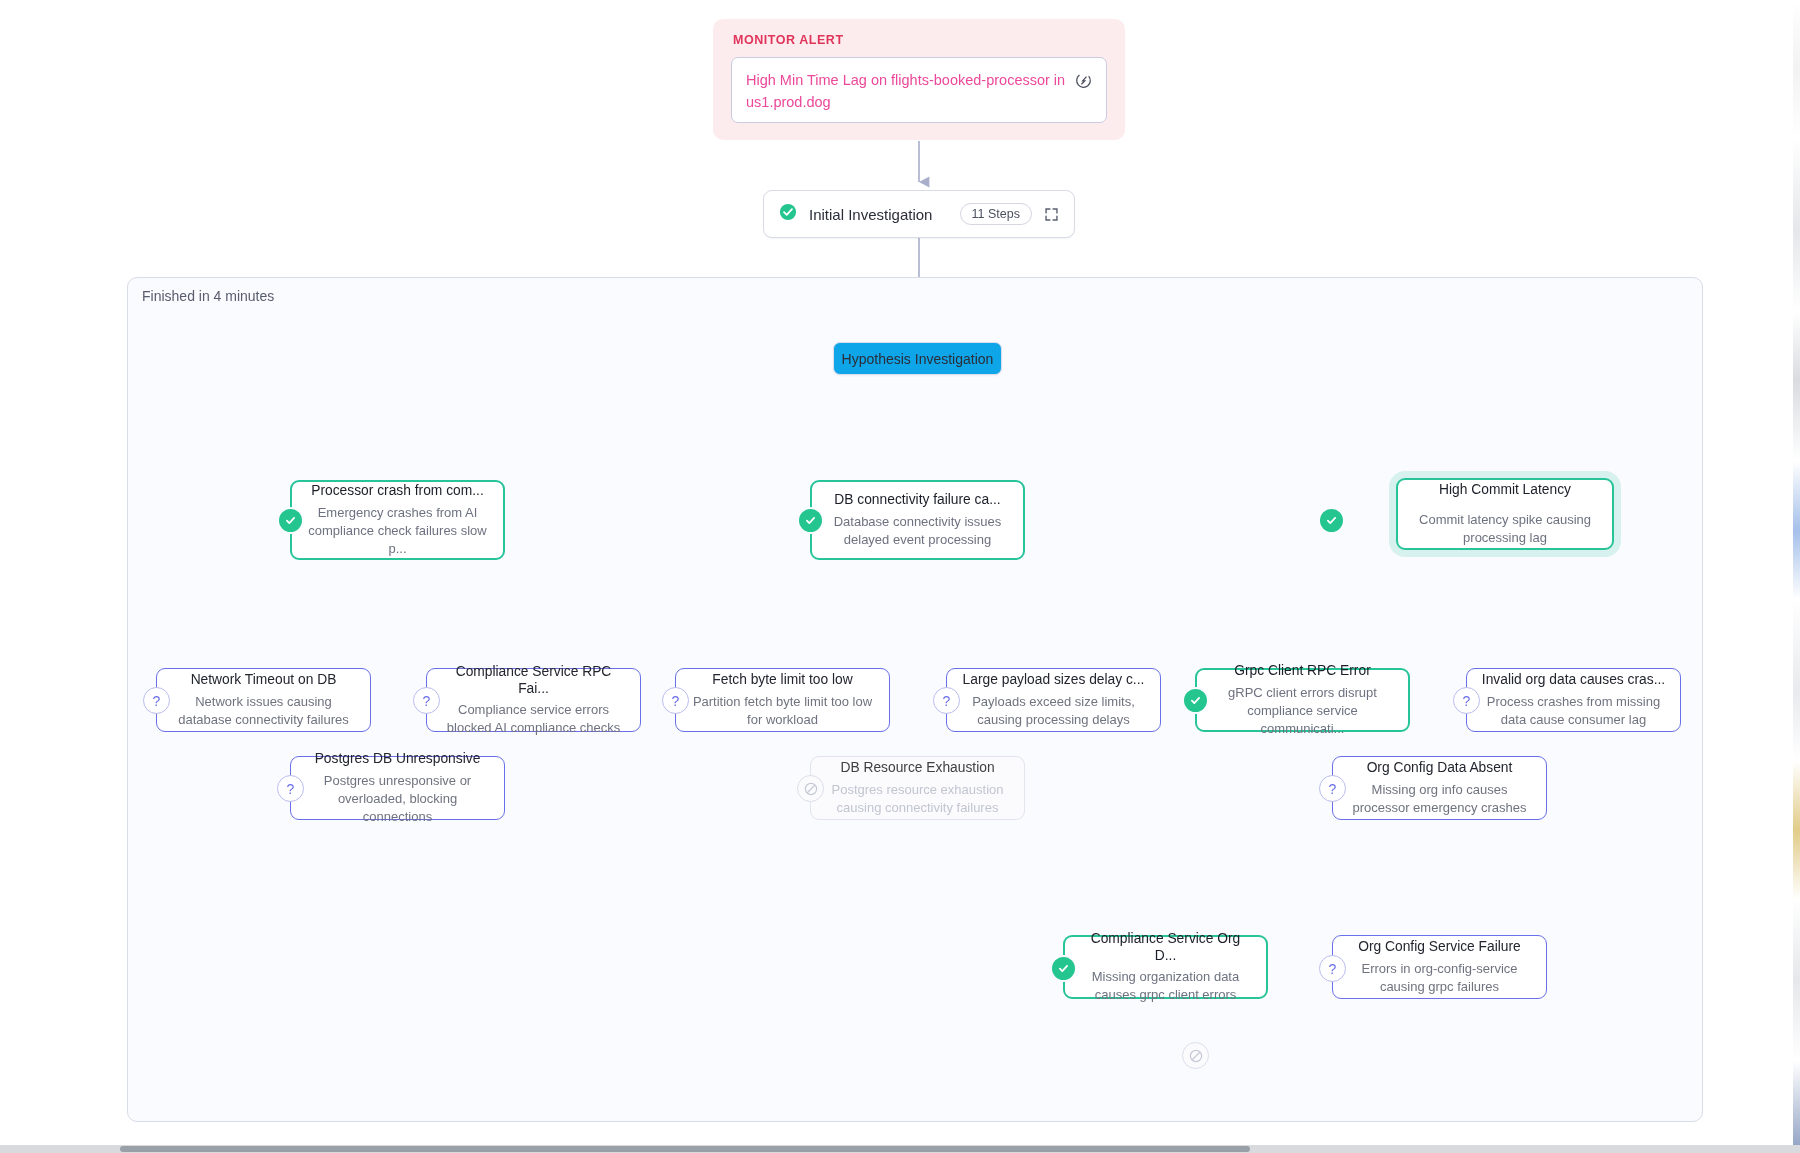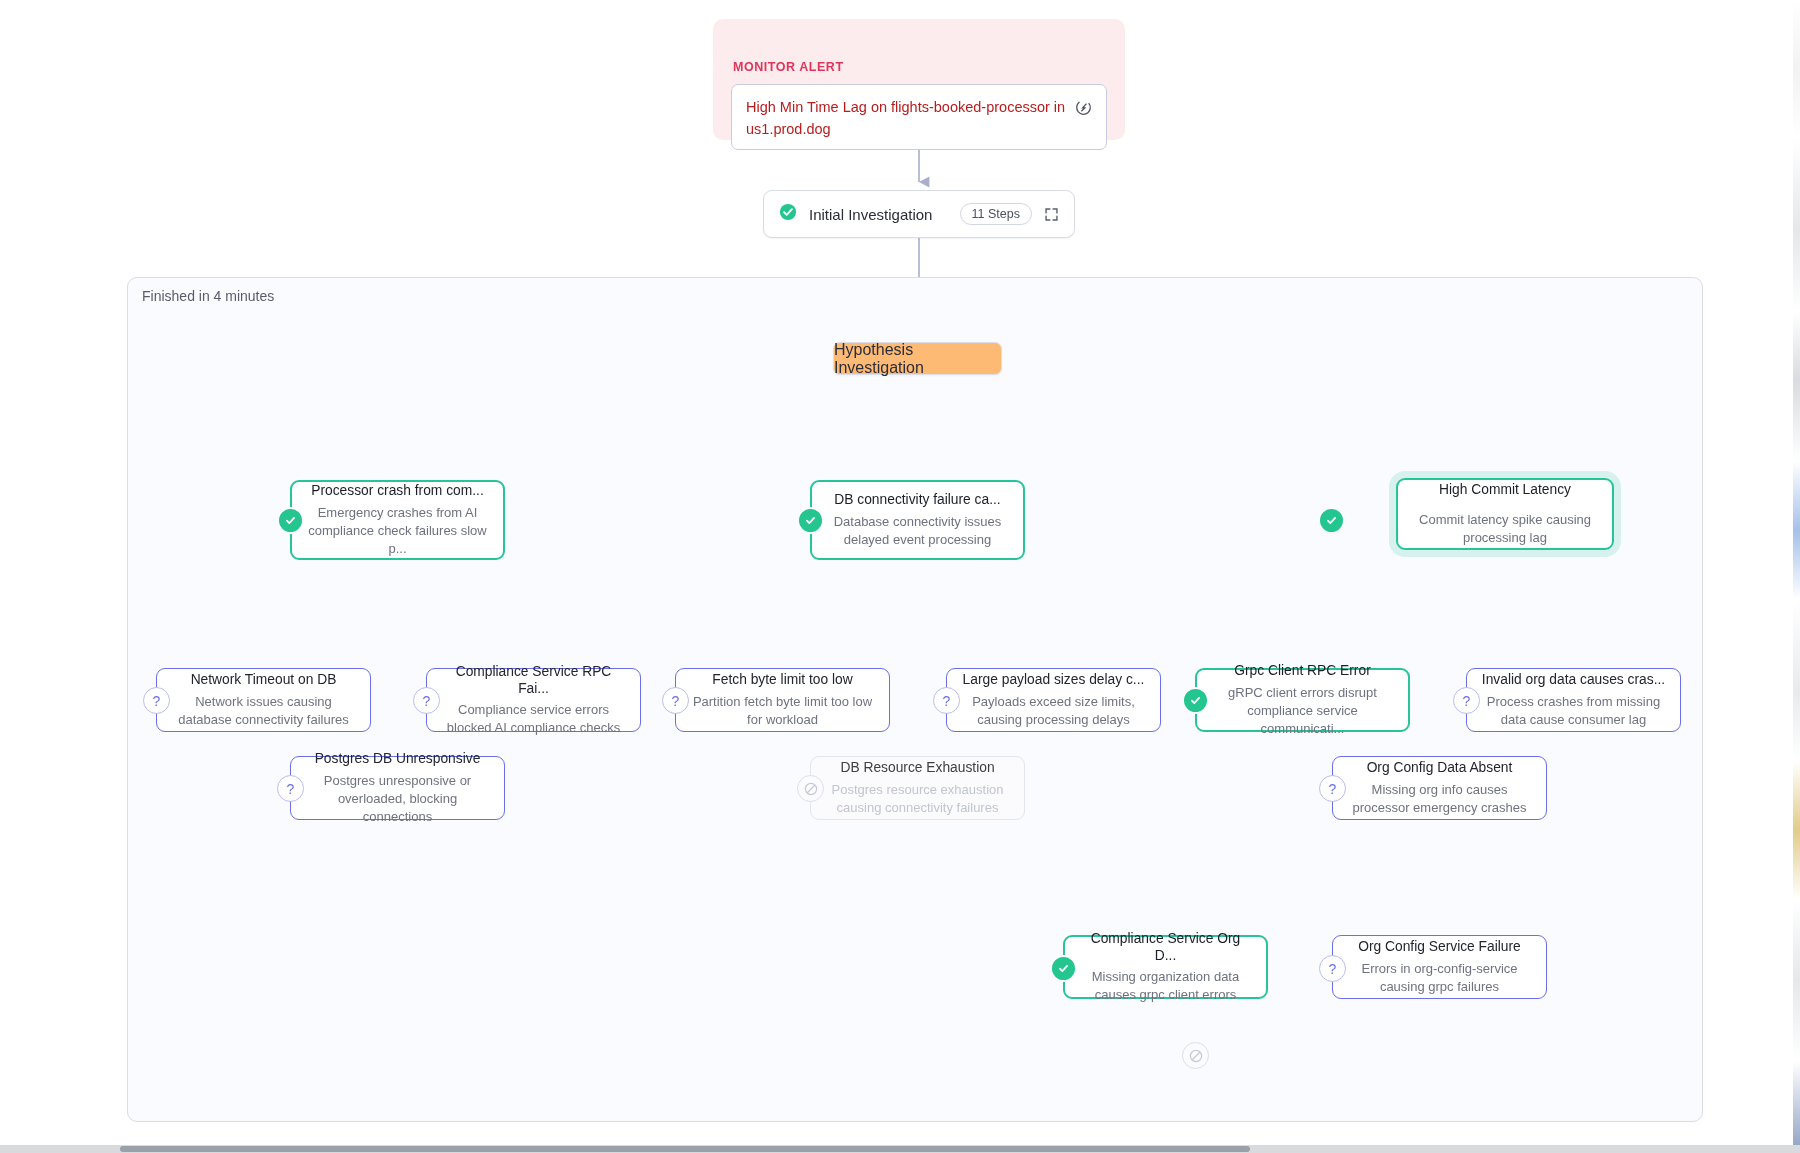--- a/index.html
+++ b/index.html
@@ -36,28 +36,28 @@
 
   svg.edges { position: absolute; left: 0; top: 0; width: 1793px; height: 1145px; pointer-events: none; }
 
   
   .alert-box {
     position: absolute; left: 713px; top: 19px; width: 412px; height: 121px;
     background: #fdecee; border-radius: 10px; padding: 14px 18px 16px 18px;
   }
   .alert-label {
     font-size: 12.5px; font-weight: bold; letter-spacing: .55px;
-    color: #e0355b; margin-left: 2px; margin-bottom: 10px; margin-top: 27px;
+    color: #e0355b; margin-left: 2px; margin-bottom: 10px;
   }
   .alert-card {
     background: #ffffff; border: 1px solid #c9cbe0; border-radius: 7px;
     height: 66px; padding: 12px 14px 0 14px; position: relative;
   }
   .alert-text {
-    font-size: 14.5px; color: #b91c1c; line-height: 1.5; width: 340px;
+    font-size: 14.5px; color: #ec4899; line-height: 1.5; width: 340px;
   }
   .dd-icon { position: absolute; right: 14px; top: 14px; width: 17px; height: 17px; }
 
   
   .init-node {
     position: absolute; left: 763px; top: 190px; width: 312px; height: 48px;
     background: #ffffff; border: 1px solid #d9dbe6; border-radius: 9px;
     display: flex; align-items: center; padding: 8px 15px;
     box-shadow: 0 1px 2px rgba(40,45,80,.06);
   }
@@ -73,23 +73,23 @@
     position: absolute; left: 127px; top: 277px; width: 1576px; height: 845px;
     border: 1px solid #d8dbe8; border-radius: 10px; background: #fafbff;
   }
   .group-label {
     position: absolute; left: 14px; top: 10px; font-size: 14px; color: #585c6d;
   }
 
   
   .hyp-node {
     position: absolute; left: 833px; top: 342px; width: 169px; height: 33px;
-    background: #fdba74; border: 1px solid #dcdeea; border-radius: 7px;
+    background: #0ea5e9; border: 1px solid #dcdeea; border-radius: 7px;
     display: flex; align-items: center; justify-content: center;
-    font-size: 16px; color: #2b2d38;
+    font-size: 14px; color: #2b2d38;
     box-shadow: 0 1px 2px rgba(40,45,80,.05);
   }
 
   
   .card {
     position: absolute; background: #ffffff; border-radius: 9px;
     display: flex; flex-direction: column; align-items: center;
     justify-content: center; text-align: center; padding: 8px 14px;
   }
   .card .c-title { font-size: 13.8px; line-height: 1.25; margin-bottom: 4px; }

